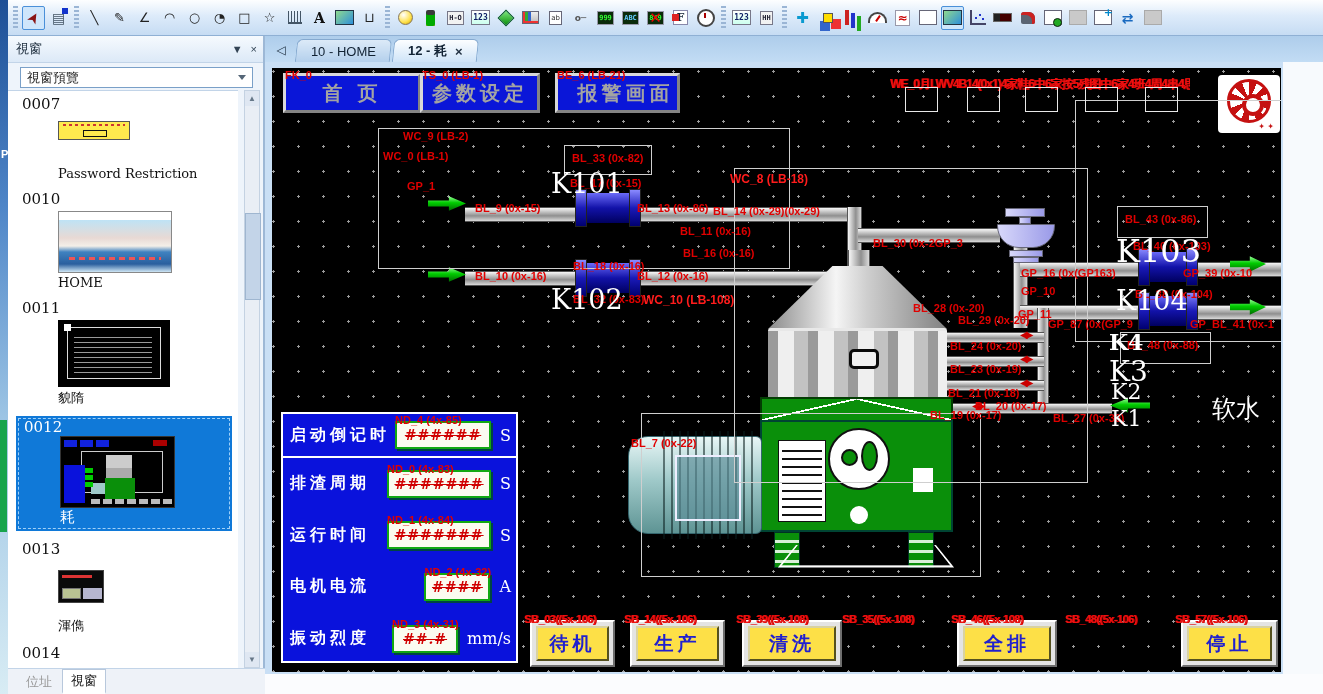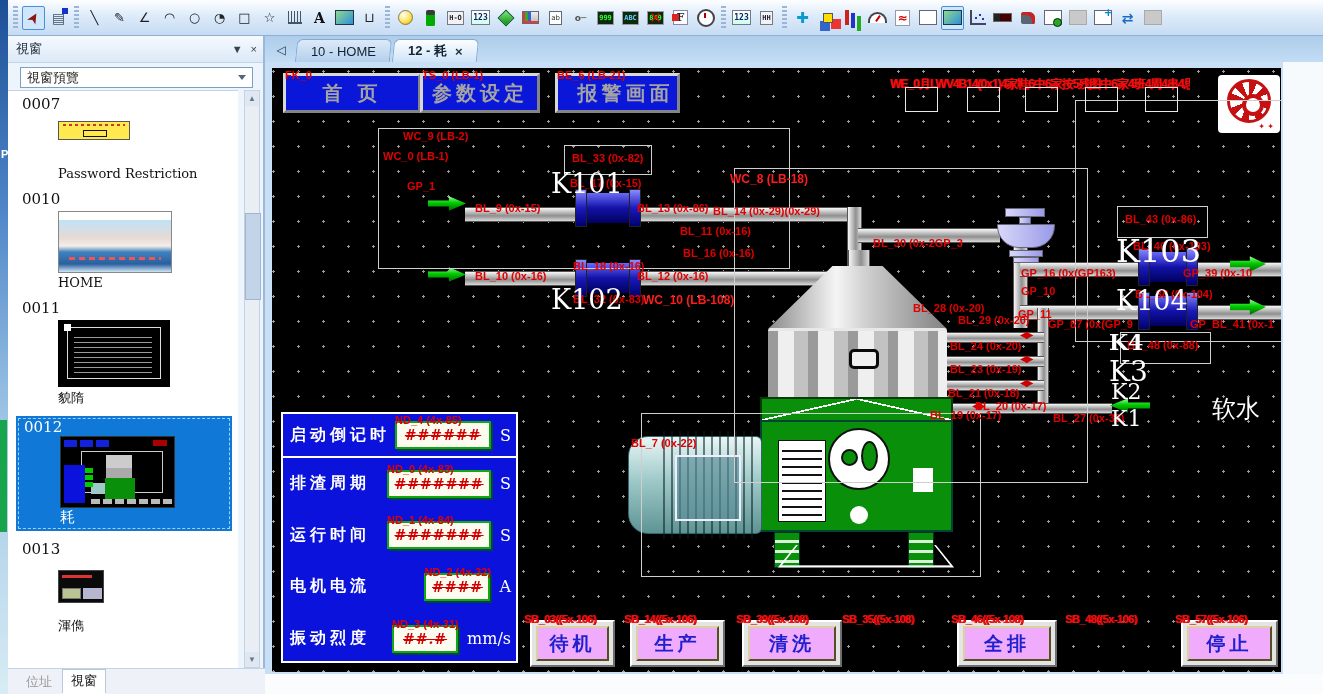--- a/index.html
+++ b/index.html
@@ -175,21 +175,21 @@
   .bp-row{position:relative;height:51.6px;}
   .bp-row1 .inner,.bp-row .inner{position:absolute;left:0;top:0;right:0;bottom:0;display:flex;align-items:center;}
   .bp-label{color:#fff;font:bold 16px "DejaVu Serif",serif;letter-spacing:4px;margin-left:7px;white-space:nowrap;}
   .bp-box{position:relative;margin-left:auto;margin-right:6px;background:#fbfbf0;border:2px solid #12a812;box-shadow:2px 2px 0 #044;
           height:24px;display:flex;align-items:center;justify-content:center;}
   .bp-val{color:#d00000;font:bold italic 14px "DejaVu Serif",serif;text-decoration:line-through;letter-spacing:1px;}
   .bp-tag{position:absolute;left:-2px;top:-9px;color:#e00000;font:bold 11px "Liberation Sans",sans-serif;white-space:nowrap;}
   .bp-unit{color:#fff;font:16px "DejaVu Serif",serif;margin-right:5px;margin-left:3px;}
   
   .bbtn{position:absolute;top:552px;height:47px;background:#e4e4e4;border:2px solid;border-color:#fff #6e6e6e #6e6e6e #fff;box-sizing:border-box;padding:4px;}
-  .bbtn .face{width:100%;height:100%;background:#f0abfc;border:2px solid;border-color:#d9d2a0 #55511f #55511f #d9d2a0;box-sizing:border-box;
+  .bbtn .face{width:100%;height:100%;background:#fde047;border:2px solid;border-color:#d9d2a0 #55511f #55511f #d9d2a0;box-sizing:border-box;
         display:flex;align-items:center;justify-content:center;color:#2020cf;font:bold 19px "DejaVu Serif",serif;letter-spacing:4px;white-space:nowrap;}
   .btag{position:absolute;color:#ee1111;font:bold 11px "Liberation Sans",sans-serif;white-space:nowrap;letter-spacing:-.5px;text-shadow:1px 0 #c00;}
 </style>
 </head>
 <body>
 
 <div class="stage">
 
   <div class="desk">
     <div class="desk-green"></div>
@@ -387,20 +387,23 @@
             <i style="left: 78px; top: 62px; width: 9px; height: 5px; background: rgb(187, 187, 187);"></i>
             <i style="left: 90px; top: 62px; width: 9px; height: 5px; background: rgb(187, 187, 187);"></i>
             <i style="left: 102px; top: 62px; width: 9px; height: 5px; background: rgb(187, 187, 187);"></i>
           </div>
           <div class="sb-cap">耗</div>
         </div>
         <div class="sb-item" style="margin-bottom: 9px;">
           <div class="sb-num">0013</div>
           <div class="th th-small"></div>
           <div class="sb-cap">渾儁</div>
+        </div>
+        <div class="sb-item" style="margin-bottom: 9px;">
+          <div class="sb-num">0014</div>
         </div>
       </div>
     <div class="sb-scroll">
       <div class="up">▲</div>
       <div class="thumbbar"></div>
       <div class="dn">▼</div>
     </div>
   </div>
   <div class="sb-tabs" id="sbTabs">
       <div class="sb-tab">位址</div>

